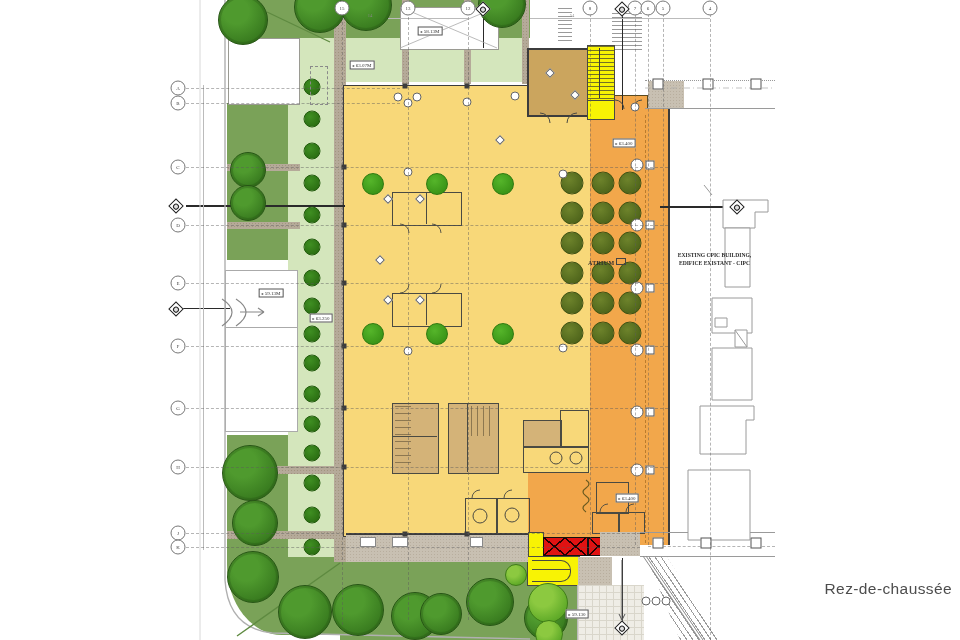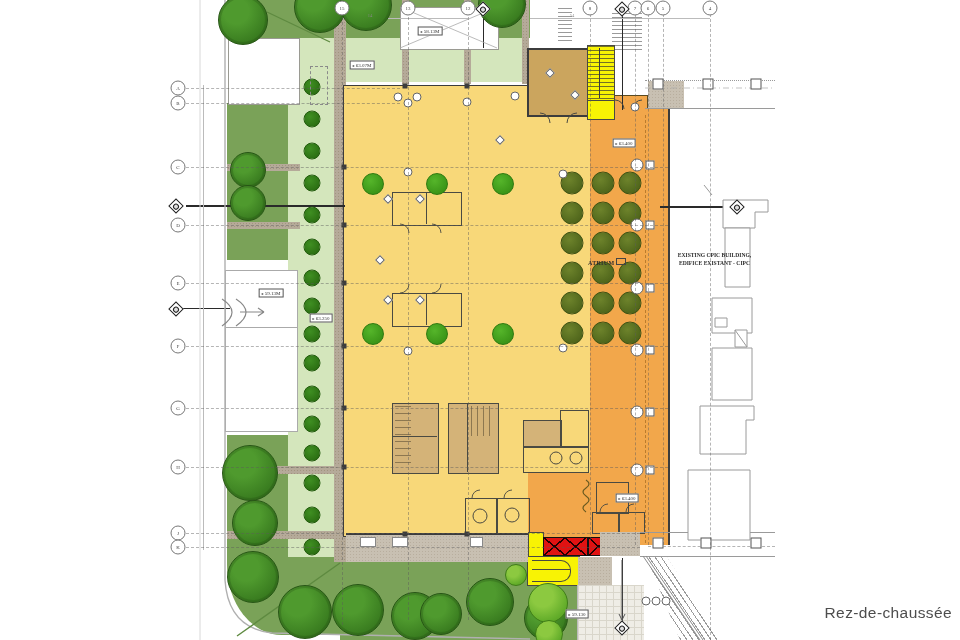--- a/index.html
+++ b/index.html
@@ -364,14 +364,14 @@
       <div class="abs " style="left: 380px; top: 260px; width: 5px; height: 5px; border: 0.8px solid rgb(102, 102, 102); transform: translate(-50%, -50%) rotate(45deg); background: rgb(255, 255, 255);"></div>
     </div>
 
   <div class="abs txt-serif" style="left:588px;top:258px;font-size:6px;font-weight:bold;letter-spacing:.3px;">
     <span>ATRIUM</span><span style="display:inline-block;width:8px;height:5px;border:0.7px solid #444;margin-left:2px;"></span>
   </div>
   <div class="abs txt-serif" style="left:662px;top:252px;width:105px;text-align:center;font-size:5.6px;font-weight:bold;line-height:7.5px;">
     <div>EXISTING CPIC BUILDING,</div>
     <div>EDIFICE EXISTANT - CIPC</div>
   </div>
-  <div class="abs caption" style="right:8px;top:604px;">Rez-de-chaussée</div>
+  <div class="abs caption" style="right:8px;top:580px;">Rez-de-chaussée</div>
 </div>
 
 </body></html>

